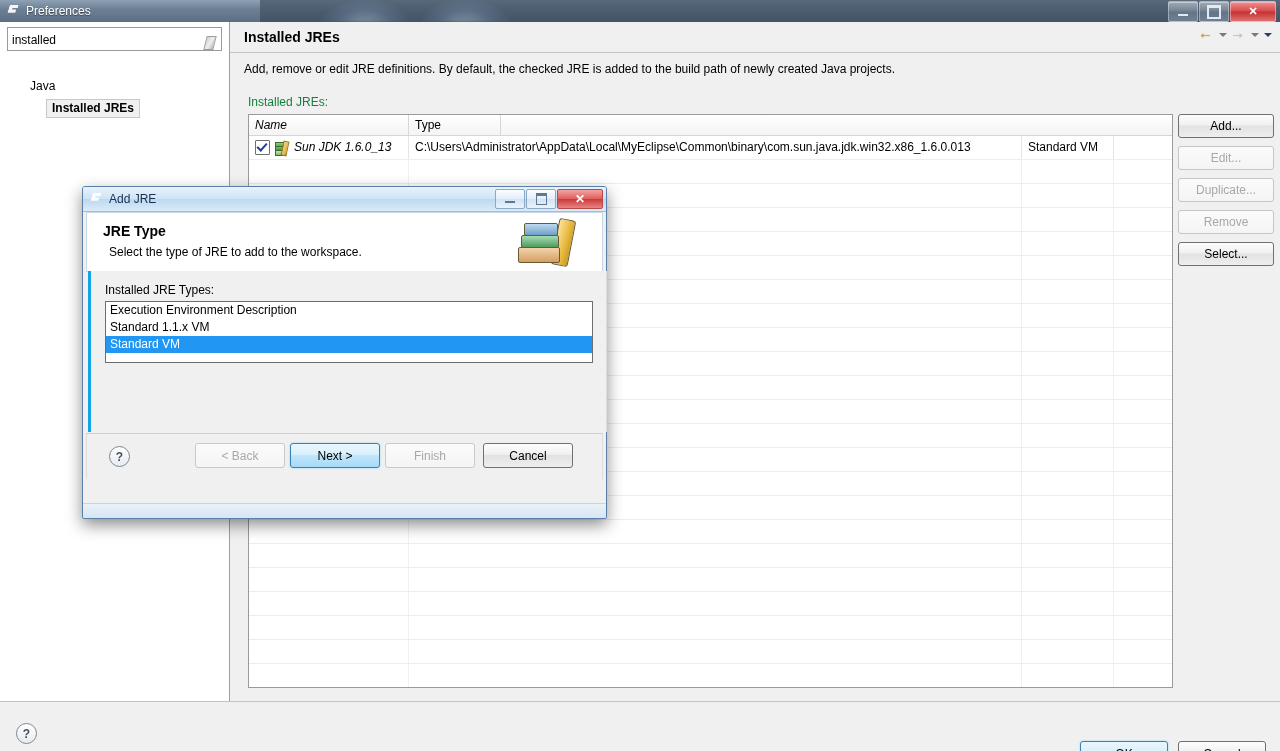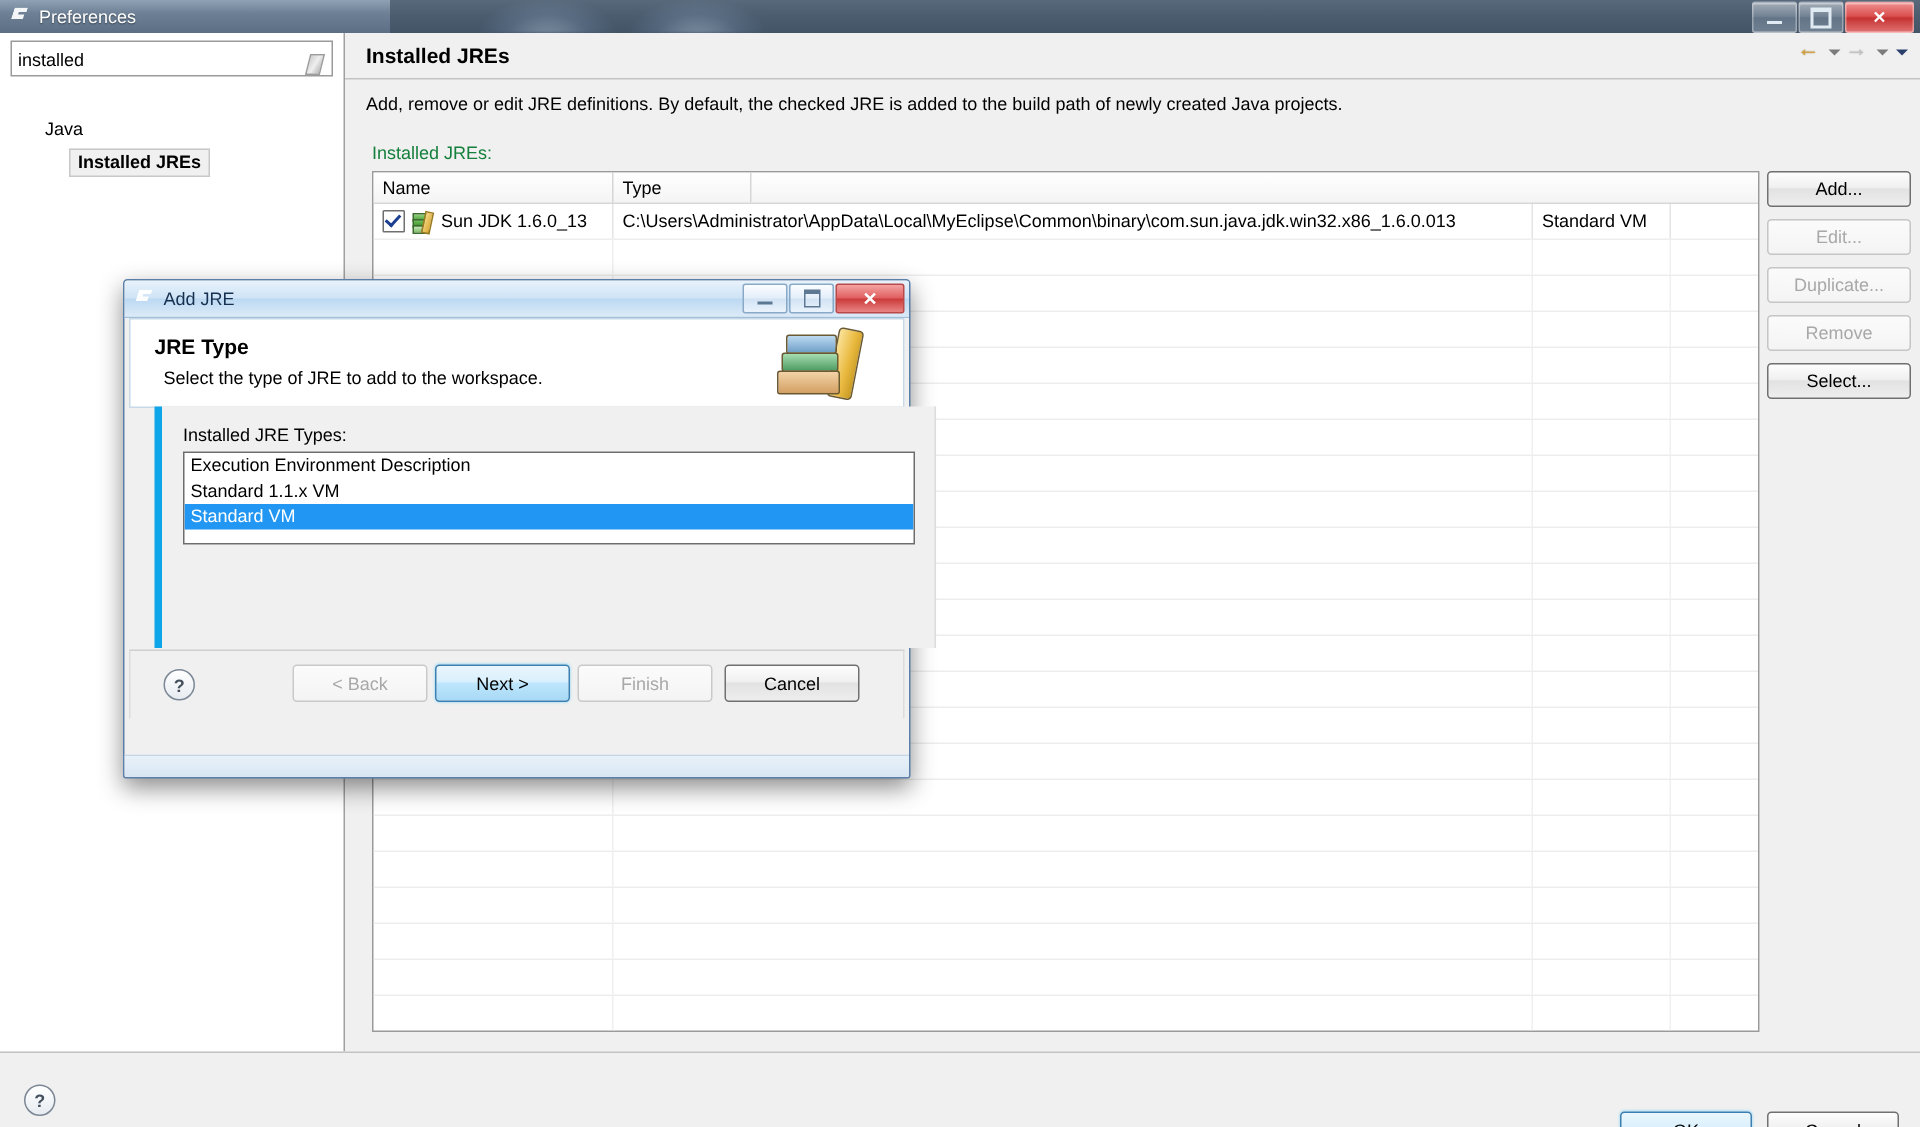--- a/index.html
+++ b/index.html
@@ -180,21 +180,21 @@
   #jre-thead {
     display: flex; height: 20px;
     background: linear-gradient(180deg,#ffffff 0%, #f4f4f4 100%);
     border-bottom: 1px solid #d6d6d6;
   }
   #jre-thead .th {
     font-size: 12px; color: #000; padding-left: 6px; line-height: 20px;
     border-right: 1px solid #d6d6d6; box-sizing: border-box;
     white-space: nowrap; overflow: hidden;
   }
-  .col-name { width: 160px; }
+  .col-name { width: 160px; font-style: italic; }
   .col-loc  { width: 613px; }
   .col-type { width: 92px; }
   .col-tail { width: 56px; border-right: 0 !important; }
 
   .jre-row { display: flex; height: 23px; border-bottom: 1px solid #ededed; }
   .jre-row .td {
     font-size: 12px; color: #000; line-height: 23px;
     box-sizing: border-box; padding-left: 6px;
     border-right: 1px solid #f0f0f0;
     white-space: nowrap; overflow: hidden;
@@ -328,23 +328,23 @@
     background: linear-gradient(180deg,#a6ddb1,#4e9c63); }
   #banner-books .bk3 { left: 4px;  top: 28px; width: 40px; height: 14px;
     background: linear-gradient(180deg,#f3d3a8,#d39f63); }
   #banner-books .bk4 {
     left: 41px; top: 0px; width: 15px; height: 45px;
     background: linear-gradient(95deg,#fbe39a,#e9b93f 60%,#c89a24);
     transform: rotate(11deg); border-radius: 3px;
   }
 
   #dlg-content {
-    position: absolute; left: 20px; top: 84px; width: 515px; height: 161px;
+    position: absolute; left: 5px; top: 84px; width: 515px; height: 161px;
     background: #f0f0f0;
-    border-left: 5px solid #0ea5e9; border-right: 1px solid #dcdcdc;
+    border-left: 3px solid #0ea5e9; border-right: 1px solid #dcdcdc;
   }
   #list-label {
     position: absolute; left: 14px; top: 12px; font-size: 12px; color: #000;
   }
   #jre-type-list {
     position: absolute; left: 14px; top: 30px; width: 486px; height: 60px;
     background: #ffffff; border: 1px solid #6d6d6d;
     overflow: hidden;
   }
   .lrow {

